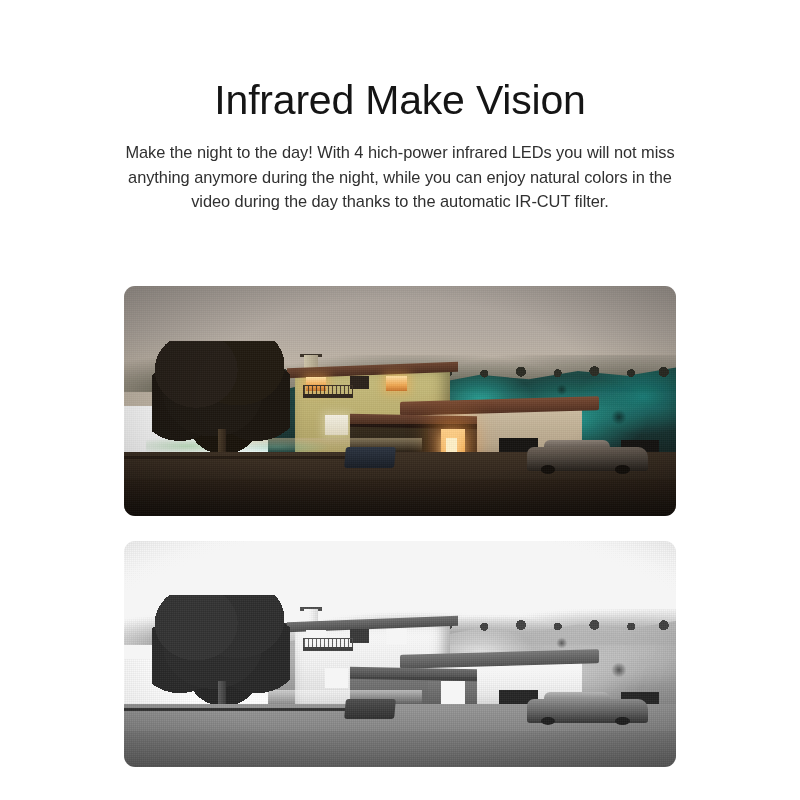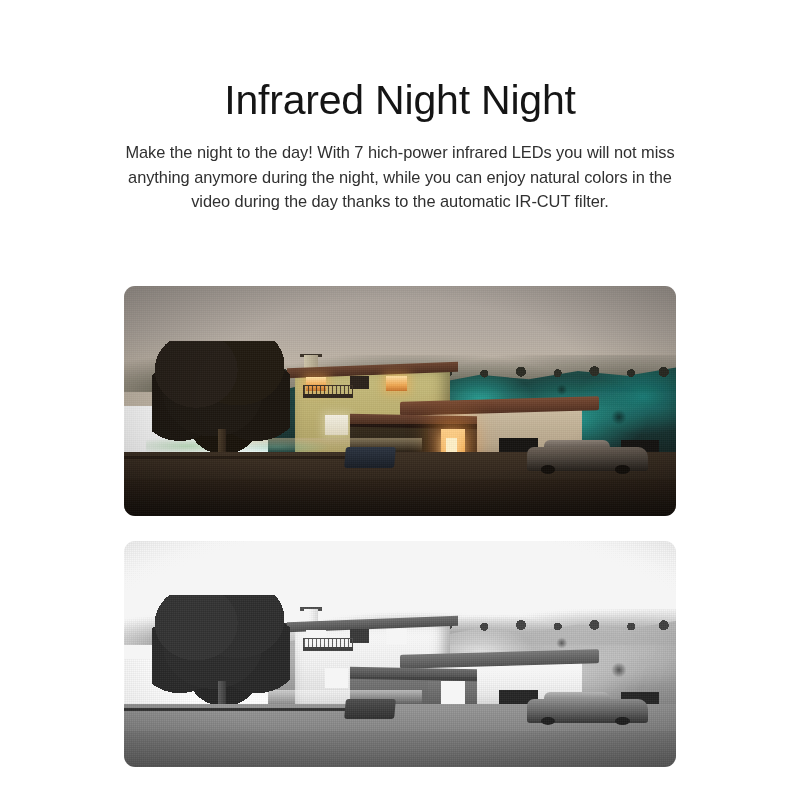--- a/index.html
+++ b/index.html
@@ -350,23 +350,23 @@
   .photo-ir .lawn-glow { background: none; }
   .photo-ir .vignette {
     background: radial-gradient(ellipse 80% 90% at 50% 46%, rgba(0,0,0,0) 50%, rgba(0,0,0,.22) 100%);
   }
 </style>
 </head>
 <body>
 
 <div class="page">
 
-  <h1 class="headline">Infrared Night Night</h1>
-
-  <p class="subcopy">Make the night to the day! With 7 hich-power infrared LEDs you will not miss anything anymore during the night, while you can enjoy natural colors in the video during the day thanks to the automatic IR-CUT filter.</p>
+  <h1 class="headline">Infrared Make Vision</h1>
+
+  <p class="subcopy">Make the night to the day! With 4 hich-power infrared LEDs you will not miss anything anymore during the night, while you can enjoy natural colors in the video during the day thanks to the automatic IR-CUT filter.</p>
 
   <div class="photo photo-color">
     <div class="scene">
       <div class="sky"></div>
       <div class="ridge-far"></div>
       <div class="hillside"></div>
       <div class="hill-texture"></div>
       <div class="treeline"></div>
 
       <div class="chimney-cap"></div>

